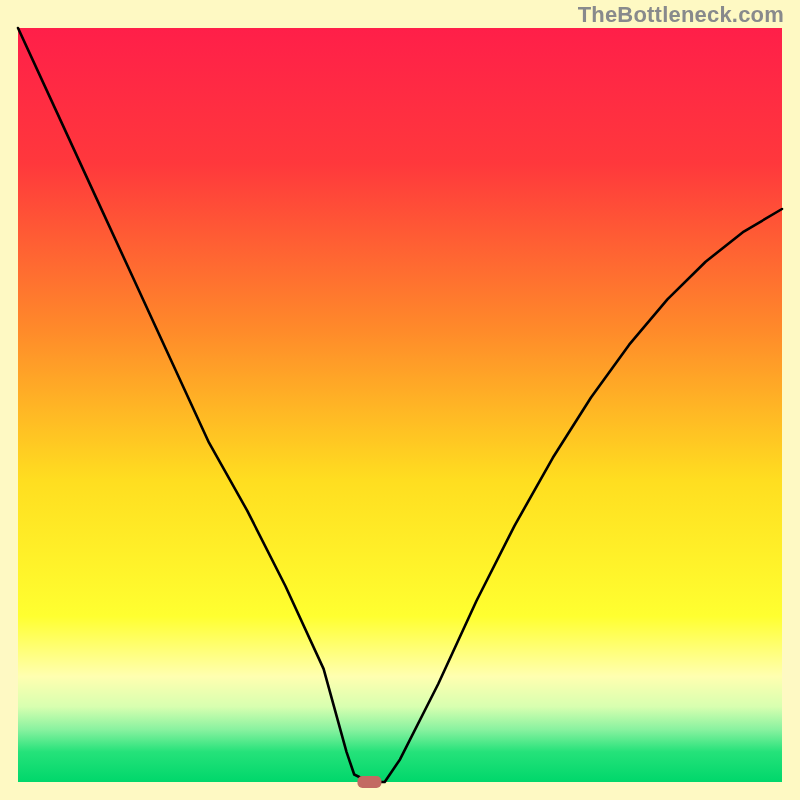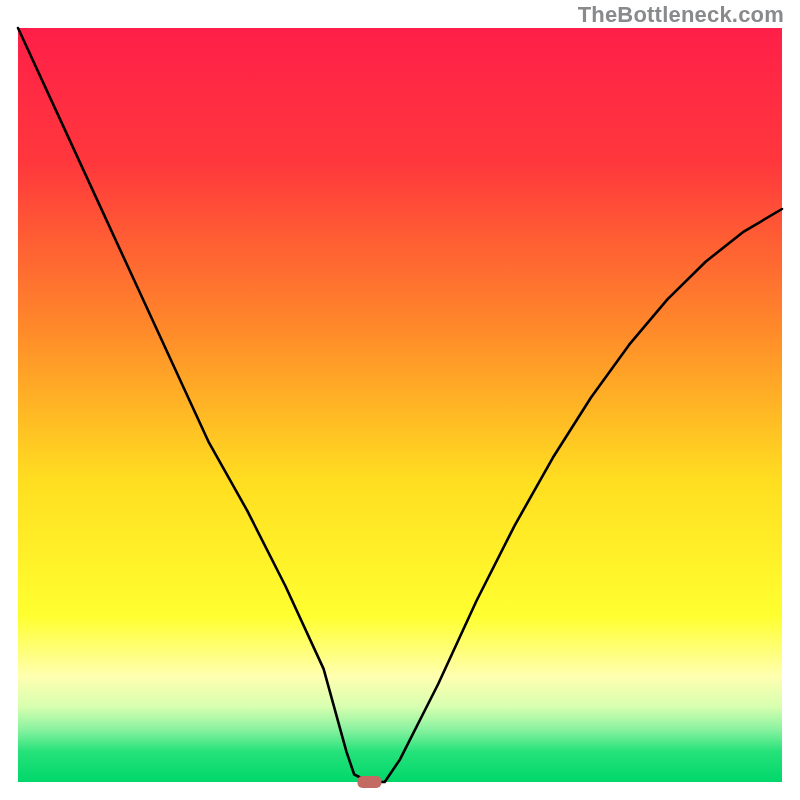--- a/index.html
+++ b/index.html
@@ -7,21 +7,21 @@
     padding: 0;
     width: 800px;
     height: 800px;
     background: #000;
     overflow: hidden;
   }
   .frame {
     position: relative;
     width: 800px;
     height: 800px;
-    background: #ffffff;
+    background: #fef9c3;
   }
   .watermark {
     position: absolute;
     top: 2px;
     right: 16px;
     font-family: Arial, Helvetica, sans-serif;
     font-size: 22px;
     font-weight: bold;
     color: #888a8c;
     letter-spacing: 0.2px;

